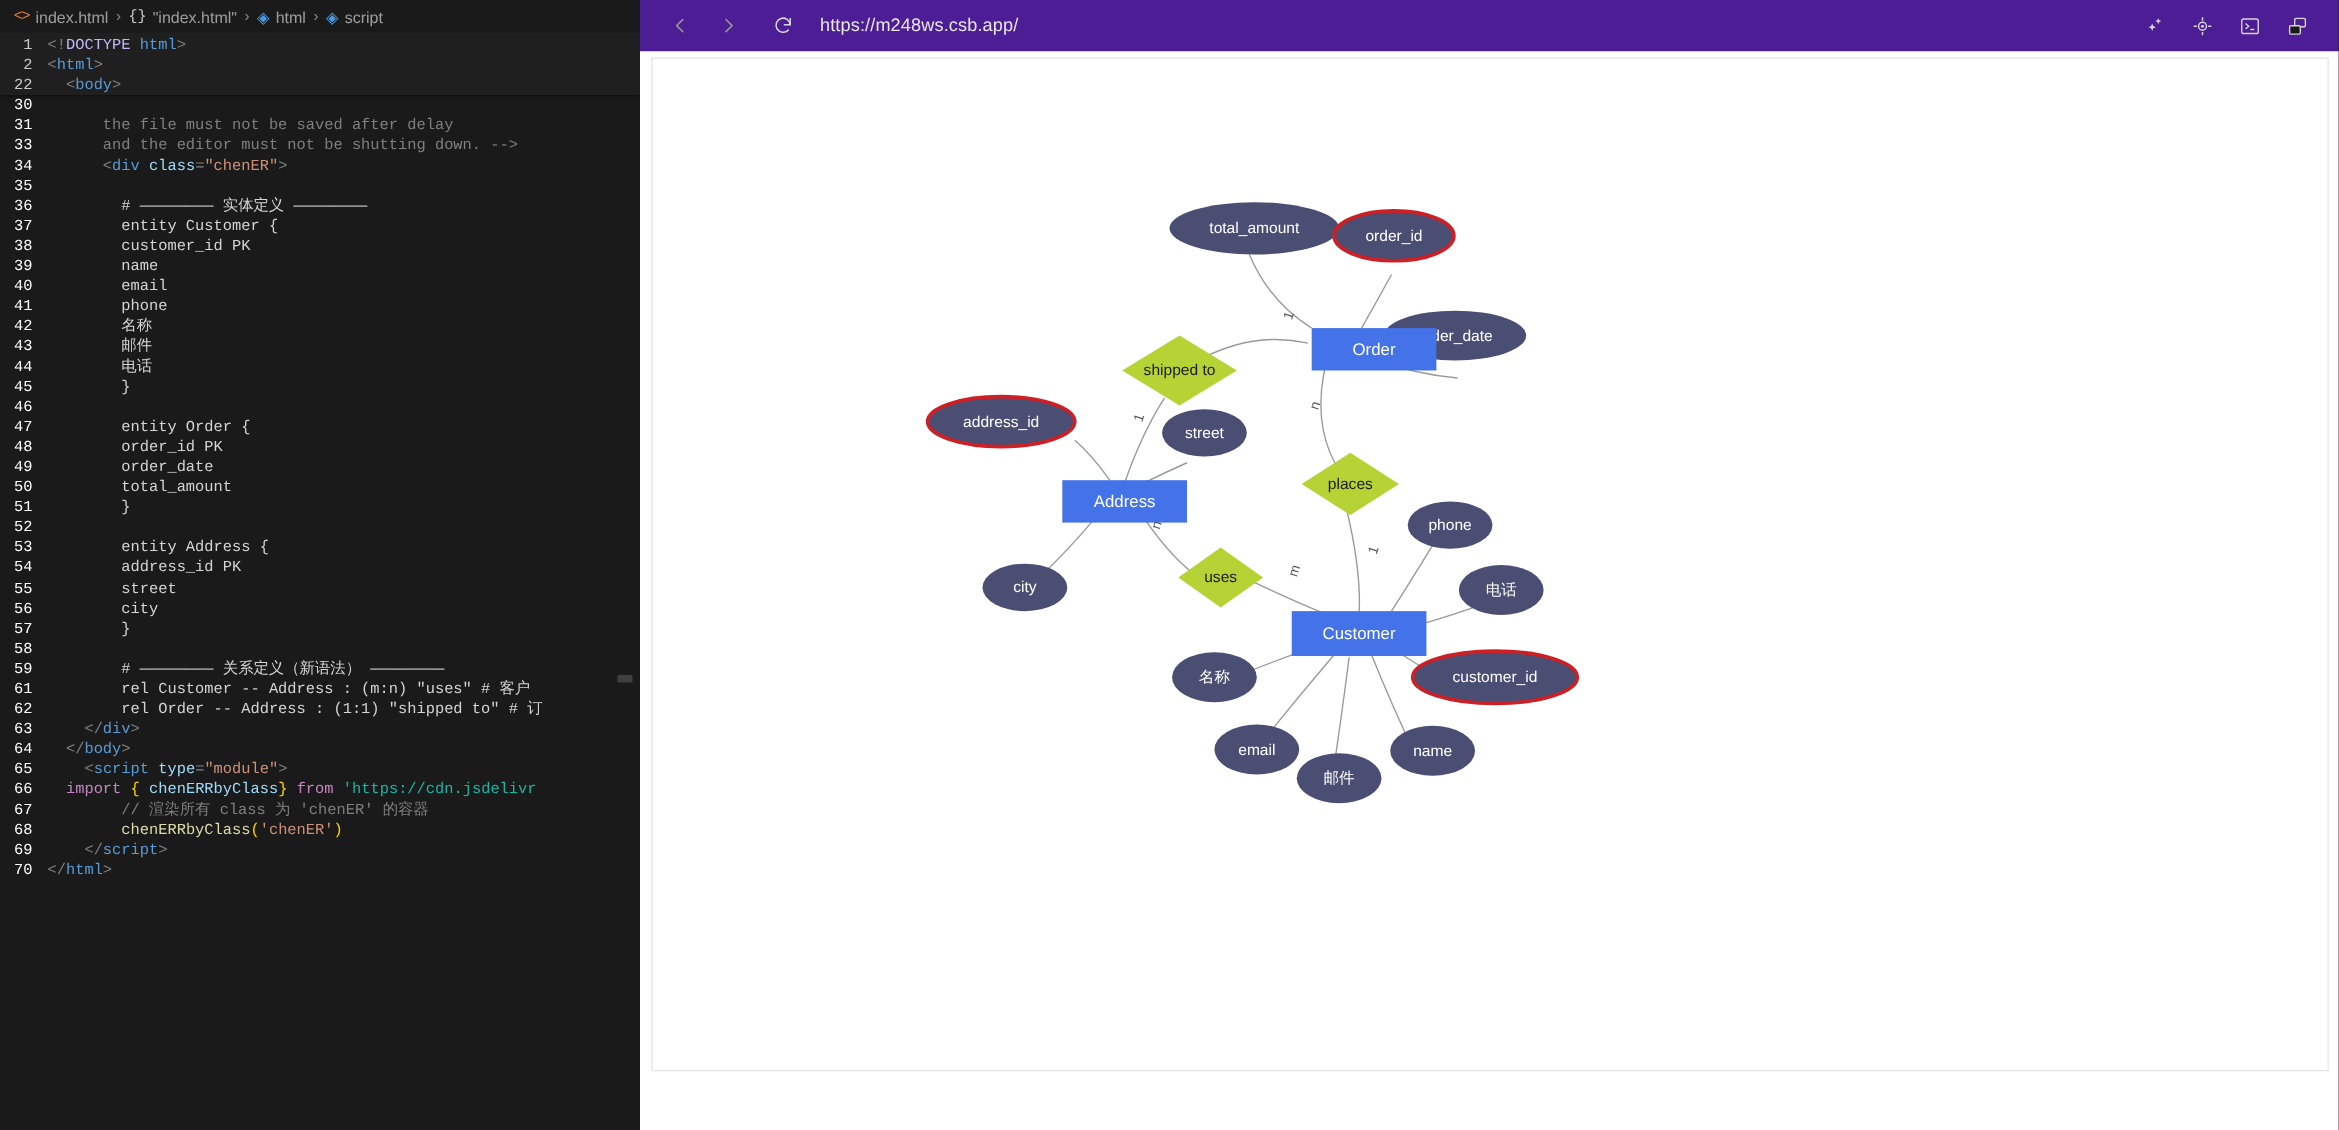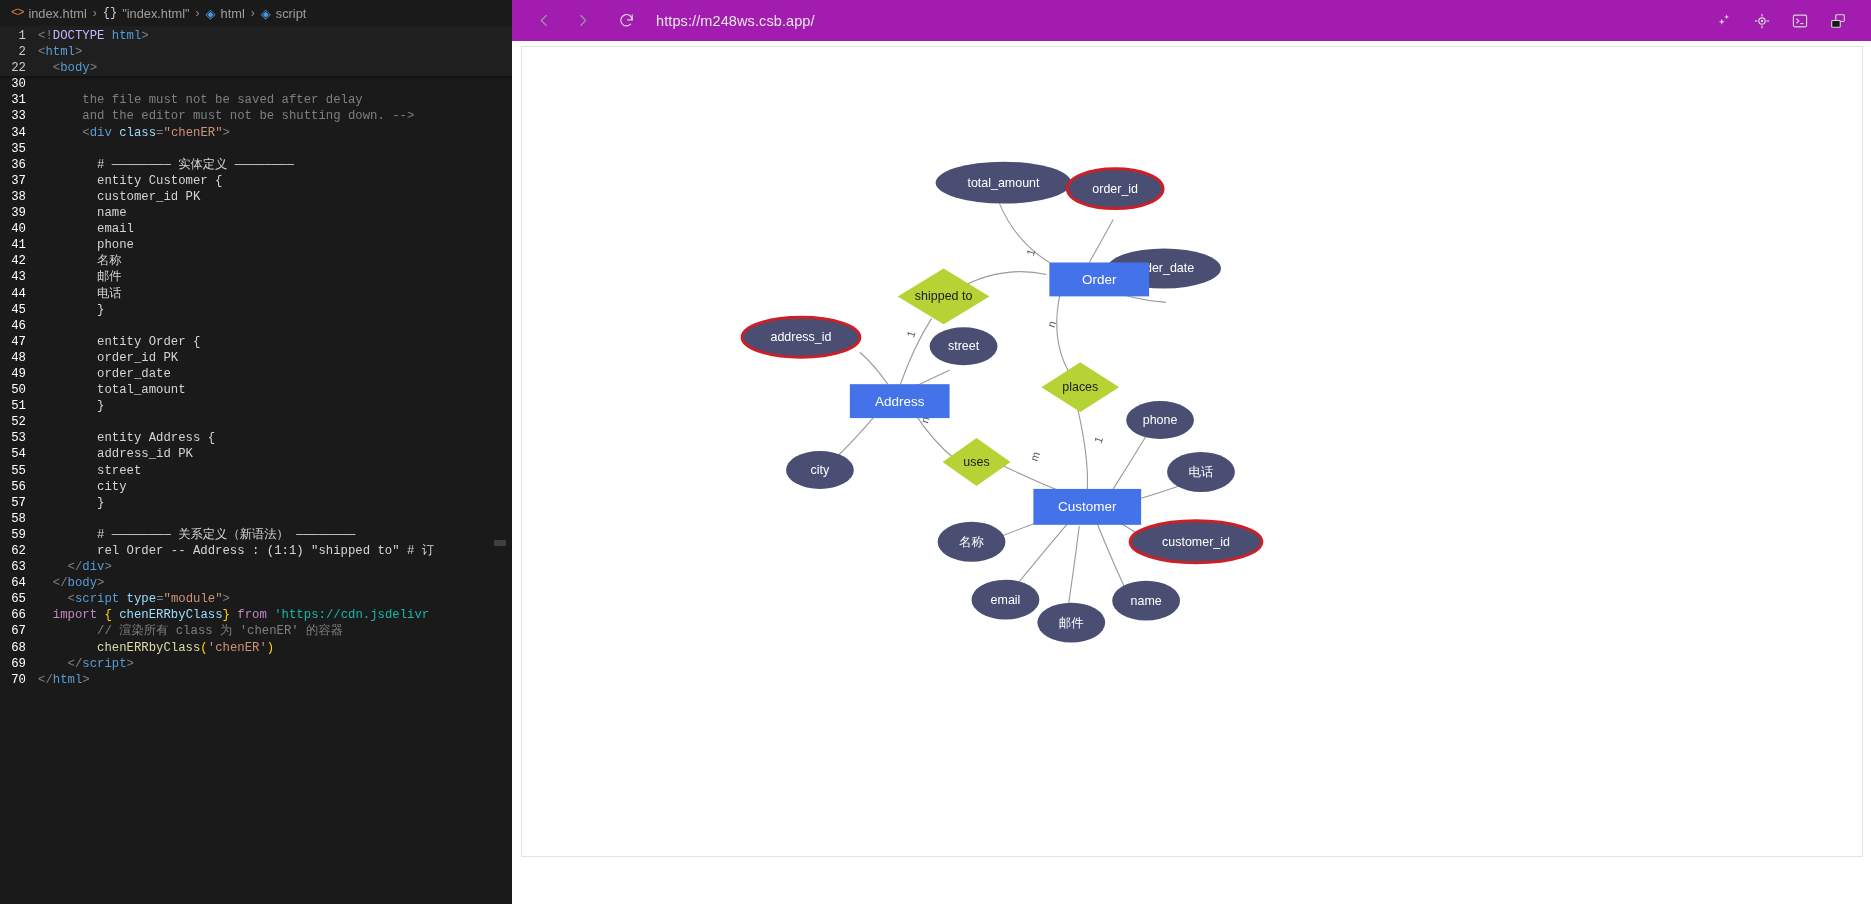--- a/index.html
+++ b/index.html
@@ -77,21 +77,21 @@
   
   #editor-slider {
     position: absolute; right: 6px; top: 540px;
     width: 12px; height: 6px; background: #79797966; border-radius: 1px;
   }
 
   
   #browser-pane {
     position: absolute; left: 512px; top: 0;
     width: 1359px; height: 904px;
-    background: #a21caf;
+    background: #4c1d95;
   }
   #browser-toolbar {
     height: 41px; display: flex; align-items: center;
     padding: 0 14px 0 18px; gap: 0px;
     color: #cfcfcf;
   }
   .nav-btn {
     width: 28px; height: 28px; display:flex; align-items:center; justify-content:center;
     color:#9a9a9a; font-size:16px; border-radius:4px;
   }
@@ -224,20 +224,21 @@
 
       <div class="line"><span class="ln">53</span><span class="code t-plain">        entity Address {</span></div>
       <div class="line"><span class="ln">54</span><span class="code t-plain">        address_id PK</span></div>
       <div class="line"><span class="ln">55</span><span class="code t-plain">        street</span></div>
       <div class="line"><span class="ln">56</span><span class="code t-plain">        city</span></div>
       <div class="line"><span class="ln">57</span><span class="code t-plain">        }</span></div>
 
       <div class="line"><span class="ln">58</span><span class="code"></span></div>
 
       <div class="line"><span class="ln">59</span><span class="code t-plain">        # ———————— 关系定义（新语法） ————————</span></div>
+      <div class="line"><span class="ln">61</span><span class="code t-plain">        rel Customer -- Address : (m:n) "uses" # 客户</span></div>
       <div class="line"><span class="ln">62</span><span class="code t-plain">        rel Order -- Address : (1:1) "shipped to" # 订</span></div>
 
       <div class="line"><span class="ln">63</span><span class="code">    <span class="t-punct">&lt;/</span><span class="t-tag">div</span><span class="t-punct">&gt;</span></span></div>
 
       <div class="line"><span class="ln">64</span><span class="code">  <span class="t-punct">&lt;/</span><span class="t-tag">body</span><span class="t-punct">&gt;</span></span></div>
 
       <div class="line"><span class="ln">65</span><span class="code">    <span class="t-punct">&lt;</span><span class="t-tag">script</span> <span class="t-attr">type</span><span class="t-punct">=</span><span class="t-str">"module"</span><span class="t-punct">&gt;</span></span></div>
 
       <div class="line"><span class="ln">66</span><span class="code">  <span class="t-kw">import</span> <span class="t-brace">{</span> <span class="t-var">chenERRbyClass</span><span class="t-brace">}</span> <span class="t-kw">from</span> <span class="t-link">'https://cdn.jsdelivr</span></span></div>
 

